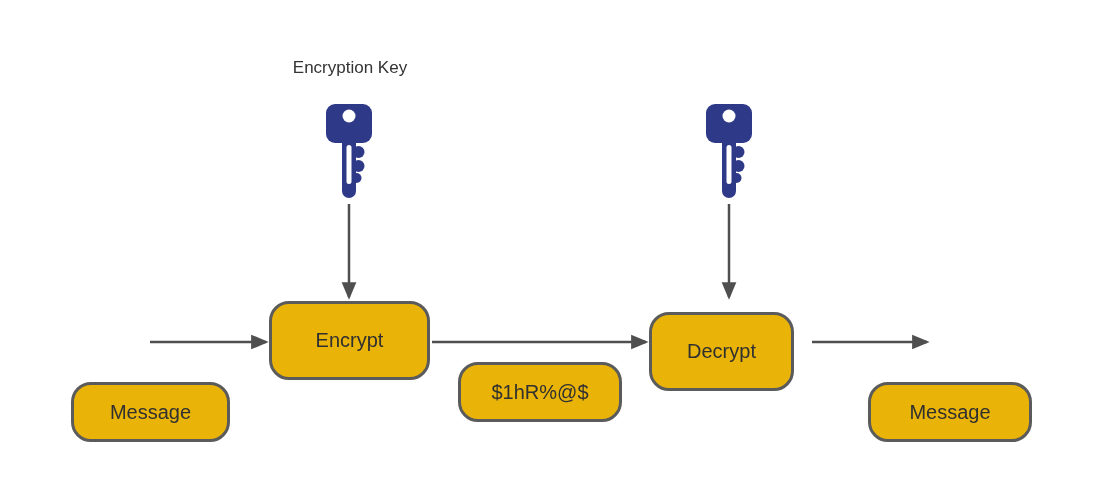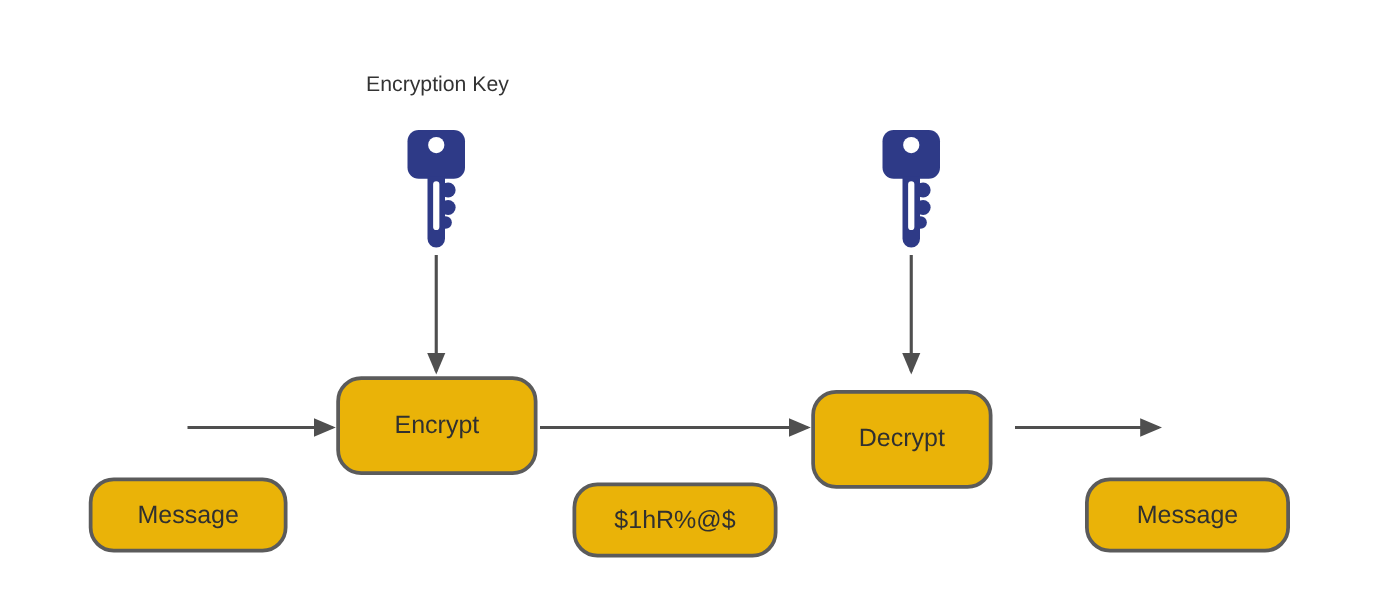--- a/index.html
+++ b/index.html
@@ -49,21 +49,21 @@
     display: flex;
     align-items: center;
     justify-content: center;
     font-size: 20px;
     color: #303030;
     white-space: nowrap;
   }
   .node-encrypt { left: 269px; top: 301px; width: 161px; height: 79px; }
   .node-decrypt { left: 649px; top: 312px; width: 145px; height: 79px; }
   .node-msg-in  { left: 71px;  top: 382px; width: 159px; height: 60px; }
-  .node-cipher  { left: 458px; top: 386px; width: 164px; height: 60px; }
+  .node-cipher  { left: 458px; top: 362px; width: 164px; height: 60px; }
   .node-msg-out { left: 868px; top: 382px; width: 164px; height: 60px; }
 </style>
 </head>
 <body>
 
 <div class="stage">
 
   <svg class="arrow-layer" viewBox="0 0 1100 484" aria-hidden="true">
     <defs>
       <marker id="ah" viewBox="0 0 10 10" refX="8.5" refY="5" markerWidth="7" markerHeight="7" orient="auto">

